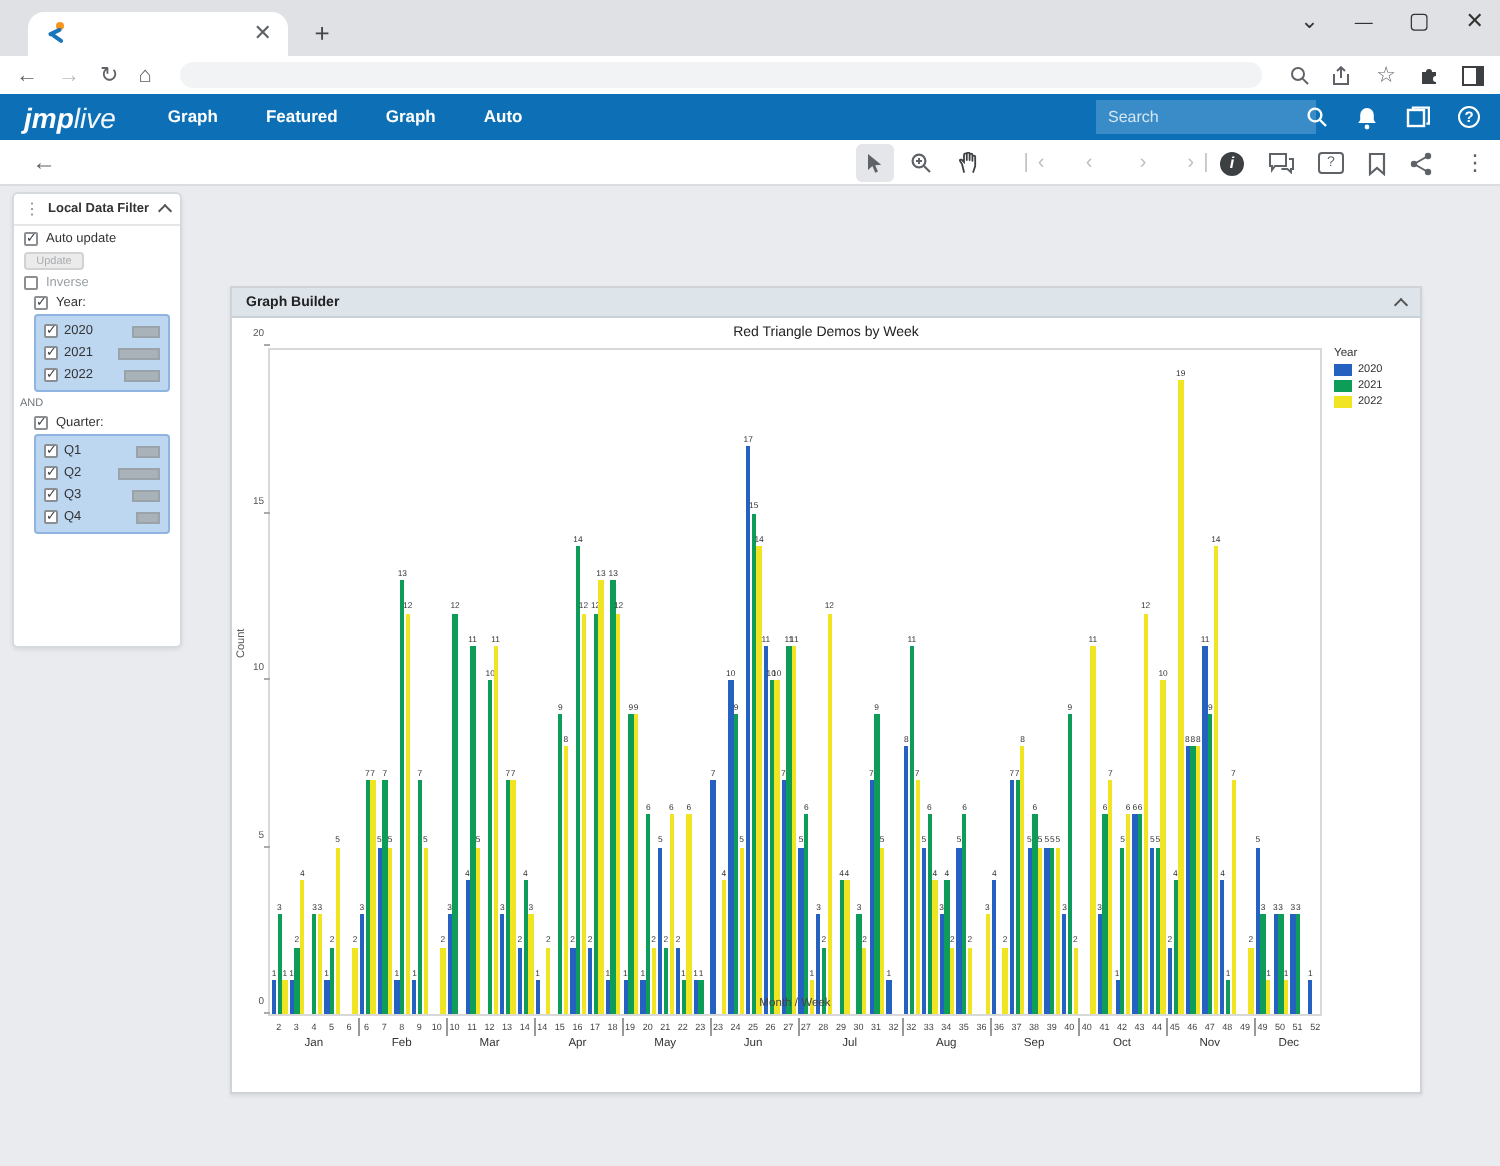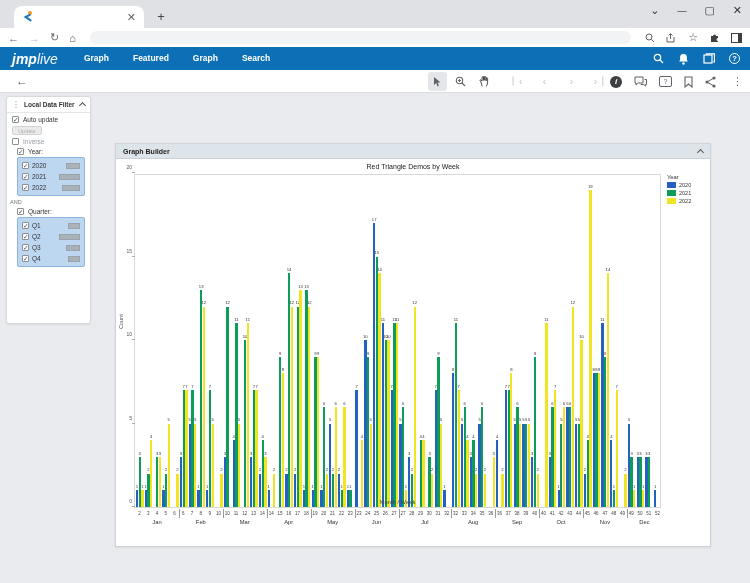--- a/index.html
+++ b/index.html
@@ -131,22 +131,25 @@
       </svg>
   </div>
 </div>
 
 <div id="navbar">
   <span class="logo"><span class="jmp">jmp</span><span class="live">live</span></span>
   <div class="nav-items">
       <div class="nav-item">Graph</div>
       <div class="nav-item">Featured</div>
       <div class="nav-item">Graph</div>
-      <div class="nav-item">Search</div>
+      <div class="nav-item">Auto</div>
     </div>
+  <div class="nav-search">
+    <input placeholder="Search" style="">
+  </div>
   <div class="nav-right">
     <svg width="11" height="11" viewBox="0 0 11 11">
         <circle cx="4.5" cy="4.5" r="3.2" fill="none" stroke="#fff" stroke-width="1.2"></circle>
         <line x1="7" y1="7" x2="10" y2="10" stroke="#fff" stroke-width="1.2"></line>
       </svg>
     <svg width="11" height="12" viewBox="0 0 11 12">
         <path d="M5.5 1 a3.4 3.4 0 0 1 3.4 3.4 v2.6 l1 1.5 h-8.8 l1 -1.5 v-2.6 a3.4 3.4 0 0 1 3.4 -3.4 z" fill="#fff"></path>
         <circle cx="5.5" cy="10.5" r="1.2" fill="#fff"></circle>
       </svg>
     <svg width="12" height="11" viewBox="0 0 12 11">

